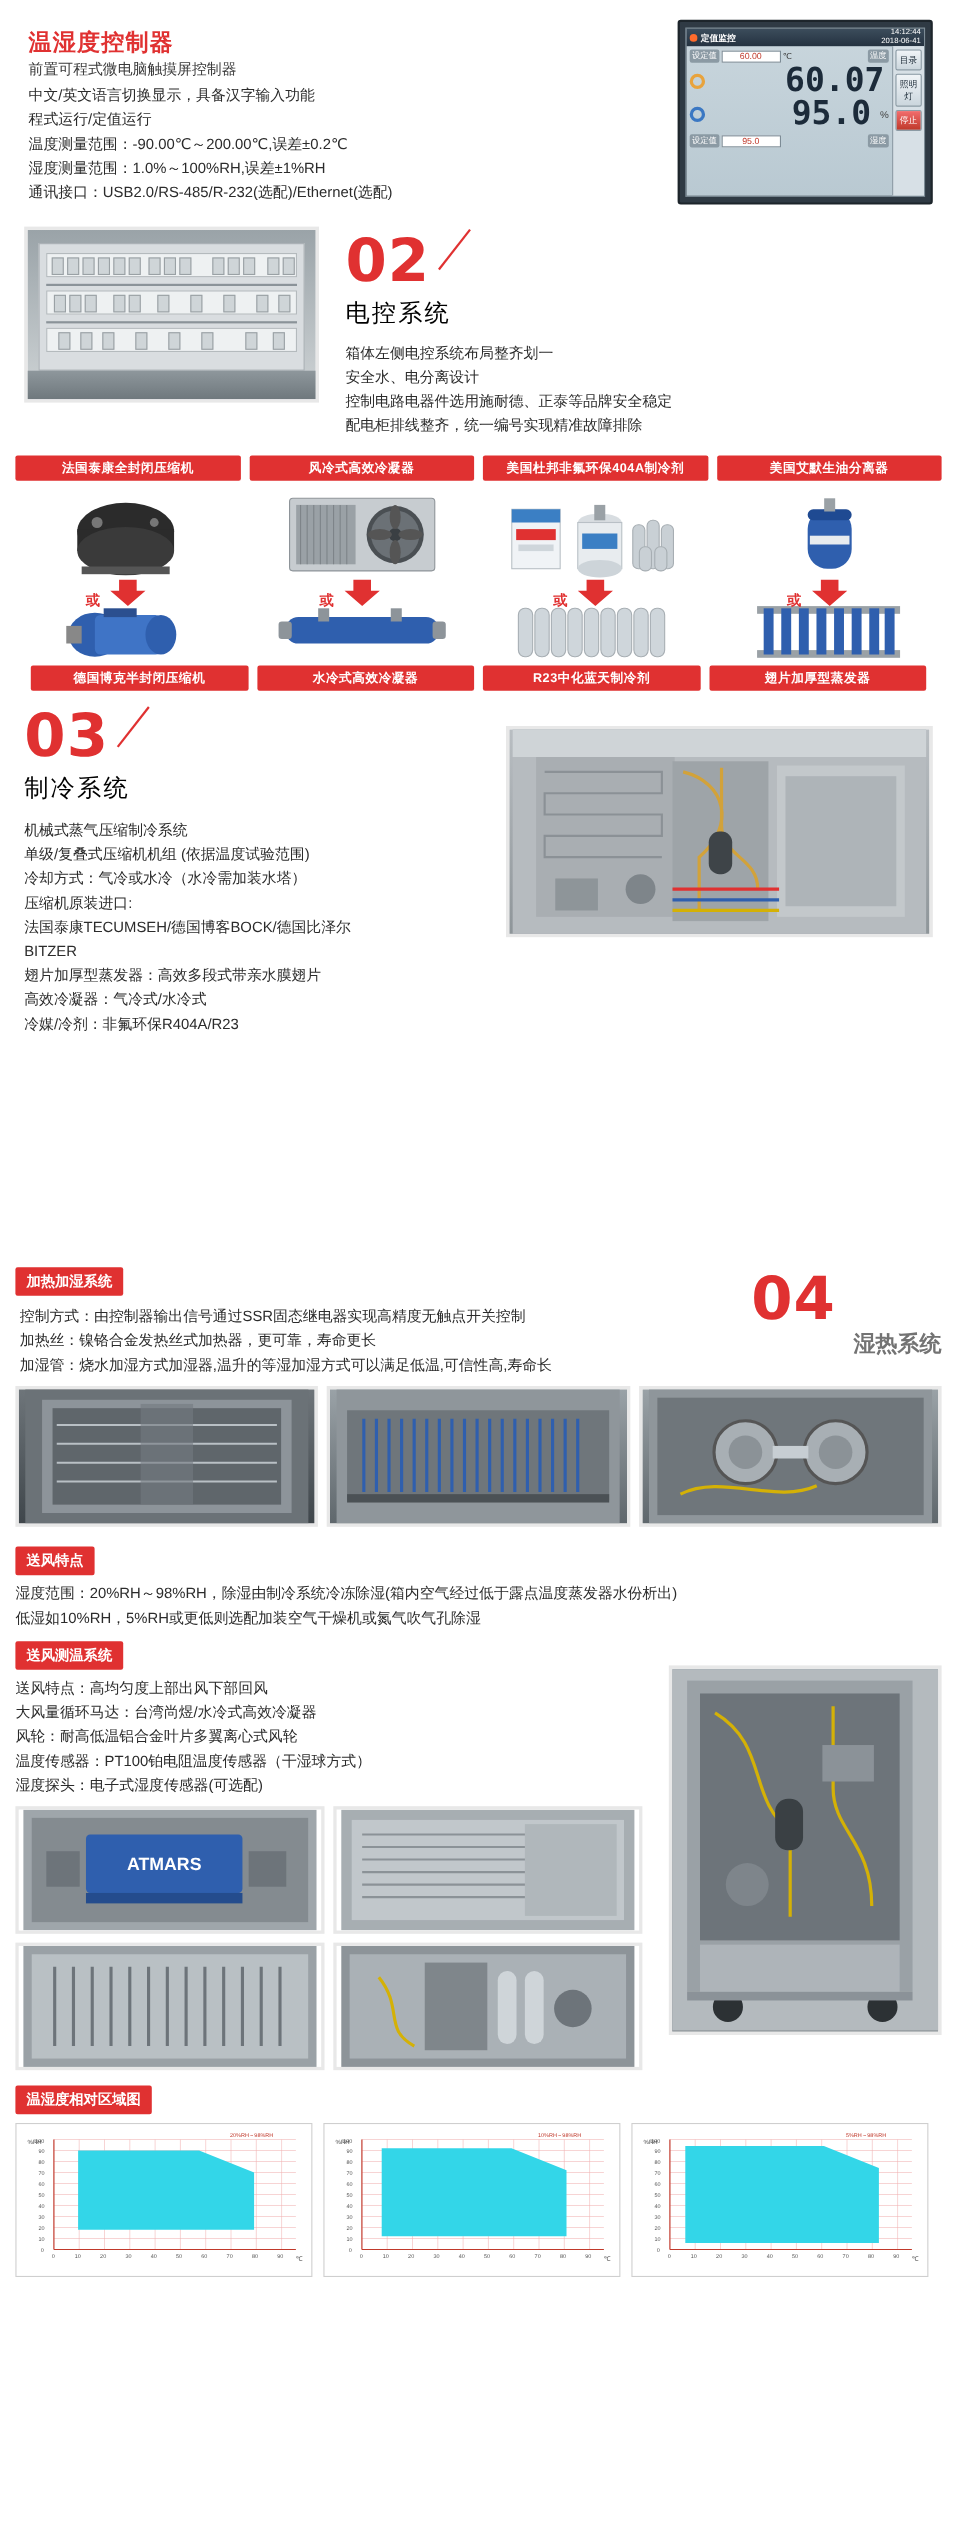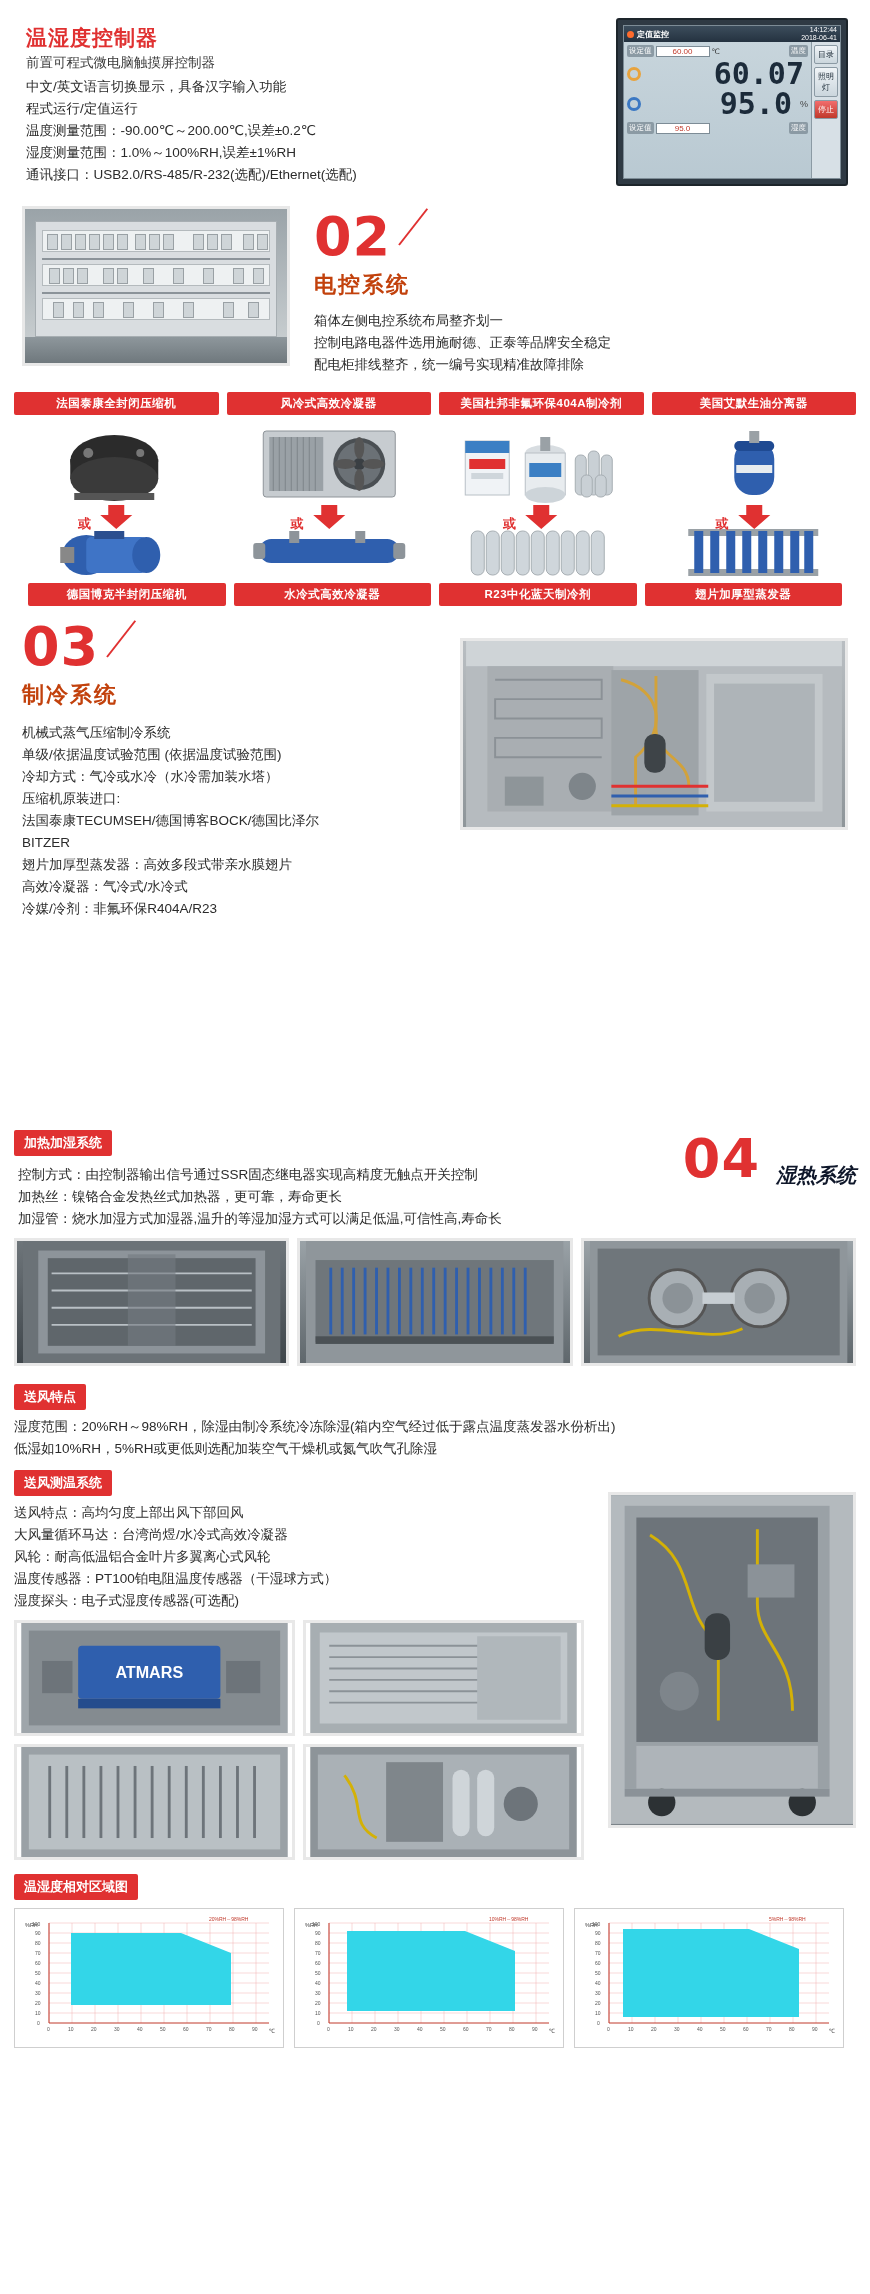--- a/index.html
+++ b/index.html
@@ -17,22 +17,22 @@
   .sec-num {
     font-size: 54px;
     font-weight: bold;
     color: #e03131;
     line-height: 1;
     letter-spacing: 1px;
     font-family: "DejaVu Sans", sans-serif;
   }
   .sec-title {
     font-size: 22px;
-    font-weight: bold;
-    color: #c2410c;
+    font-weight: normal;
+    color: #000000;
     margin-top: 6px;
     letter-spacing: 2px;
   }
   .body-text {
     font-size: 13.5px;
     line-height: 22px;
     color: #2b2b2b;
   }
   .slash {
     display:inline-block; width:46px; height:2px; background:#e03131;
@@ -124,21 +124,21 @@
     border:3px solid #e8e8e8; background:linear-gradient(#b9bec2,#8e9599); overflow:hidden;
   }
 
   
   .s4 { position:relative; padding: 4px 14px 10px 14px; }
   .bar-title {
     display:inline-block; background:#e03131; color:#fff; font-weight:bold;
     font-size:13px; padding:4px 10px; border-radius:2px;
   }
   .s4 .sec-num { position:absolute; right:110px; top:6px; }
-  .s4-title-right { position:absolute; right:14px; top:36px; font-size:20px; font-weight:bold; color:#0f172a;font-style:italic; }
+  .s4-title-right { position:absolute; right:14px; top:60px; font-size:20px; font-weight:bold; color:#737373; }
   .s4-lines { margin:8px 0 8px 4px; }
   .photo3 { display:flex; gap:8px; margin-top:6px; }
   .photo3 .ph { flex:1; height:128px; border:3px solid #e8e8e8; overflow:hidden; position:relative;}
 
   .ph-dark { background:linear-gradient(#6e757a,#3f464b); }
   .ph-mid  { background:linear-gradient(#9aa2a7,#5f676c); }
 
   
   .dehumid { padding: 8px 14px 4px 14px; }
   .dehumid .body-text { margin-top:6px; }
@@ -272,20 +272,21 @@
     </div>
 
     <div class="s2-right">
       <div style="display:flex;align-items:flex-start;">
         <div class="sec-num s2-num">02</div>
         <div class="slash" style="margin-left:8px;margin-top:38px;"></div>
       </div>
       <div class="sec-title">电控系统</div>
       <div class="body-text" style="margin-top:10px;">
         <div>箱体左侧电控系统布局整齐划一</div>
+        <div>安全水、电分离设计</div>
         <div>控制电路电器件选用施耐德、正泰等品牌安全稳定</div>
         <div>配电柜排线整齐，统一编号实现精准故障排除</div>
       </div>
     </div>
     <div style="clear:both"></div>
   </section>
 
   <section class="strip">
     <div class="strip-row">
       <div class="strip-cell">
@@ -433,21 +434,21 @@
 
   <section class="s3">
     <div class="s3-left">
       <div style="display:flex;align-items:flex-start;">
         <div class="sec-num">03</div>
         <div class="slash" style="margin-left:8px;margin-top:36px;"></div>
       </div>
       <div class="sec-title">制冷系统</div>
       <div class="body-text" style="margin-top:12px;">
         <div>机械式蒸气压缩制冷系统</div>
-        <div>单级/依据温度试验范围 (依据温度试验范围)</div>
+        <div>单级/复叠式压缩机机组 (依据温度试验范围)</div>
         <div>冷却方式：气冷或水冷（水冷需加装水塔）</div>
         <div>压缩机原装进口:</div>
         <div>法国泰康TECUMSEH/德国博客BOCK/德国比泽尔BITZER</div>
         <div>翅片加厚型蒸发器：高效多段式带亲水膜翅片</div>
         <div>高效冷凝器：气冷式/水冷式</div>
         <div>冷媒/冷剂：非氟环保R404A/R23</div>
       </div>
     </div>
 
     <div class="s3-photo">

